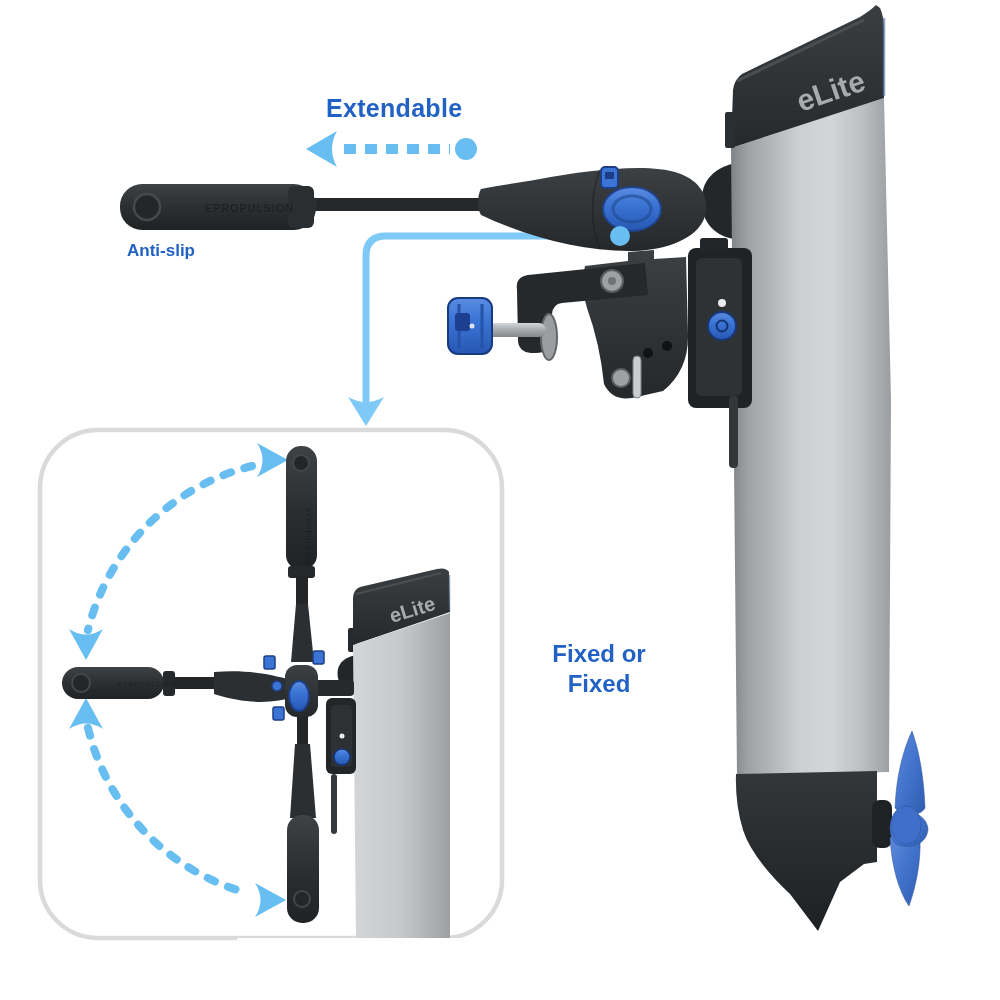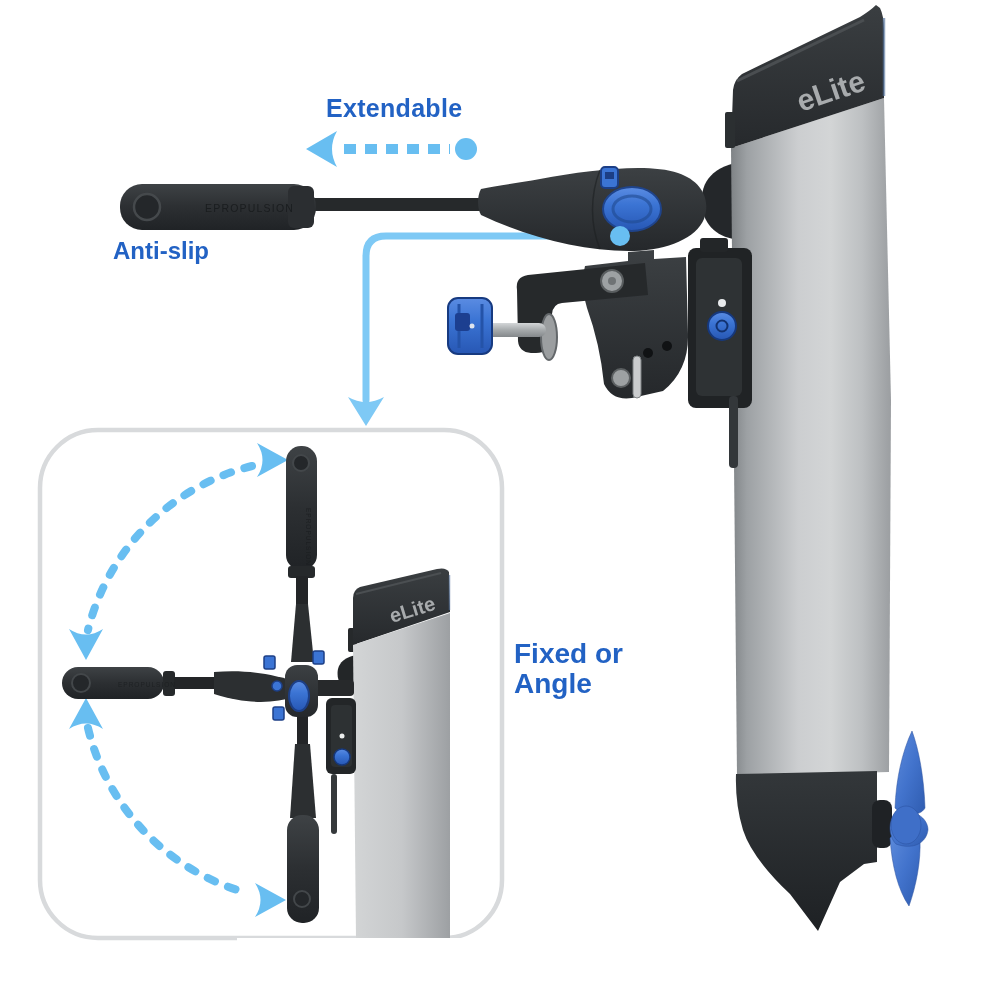--- a/index.html
+++ b/index.html
@@ -2,22 +2,22 @@
 <html><head>
 <meta charset="utf-8">
 <style>
   html,body{margin:0;padding:0;}
   body{width:1000px;height:1000px;background:#ffffff;overflow:hidden;
        font-family:"Liberation Sans", sans-serif;}
   .stage{position:relative;width:1000px;height:1000px;}
   .stage svg{position:absolute;left:0;top:0;}
   .note{position:absolute;font-weight:bold;color:#2262c4;}
   .note-extendable{left:326px;top:94px;font-size:25px;letter-spacing:.3px;}
-  .note-antislip{left:36px;top:237px;width:250px;text-align:center;font-size:24px;line-height:28px;}
-  .note-angle{left:514px;top:639px;width:170px;font-size:28px;line-height:30px;}
+  .note-antislip{left:36px;top:237px;width:250px;text-align:center;font-size:17px;line-height:28px;}
+  .note-angle{left:514px;top:639px;width:170px;font-size:24px;line-height:30px;text-align:center;}
   .note span{display:block;}
   .note-extendable span{display:inline;margin-top:20px;}
 </style>
 </head>
 <body>
 
 <div class="stage">
 
 <svg width="1000" height="1000" viewBox="0 0 1000 1000">
   <defs>
@@ -218,16 +218,16 @@
   <div class="note note-extendable">
     <span>Extendable</span>
   </div>
 
   <div class="note note-antislip">
     <span>Anti-slip</span>
   </div>
 
   <div class="note note-angle">
     <span>Fixed or</span>
-    <span>Angle</span>
+    <span>Fixed</span>
   </div>
 
 </div>
 
 </body></html>

